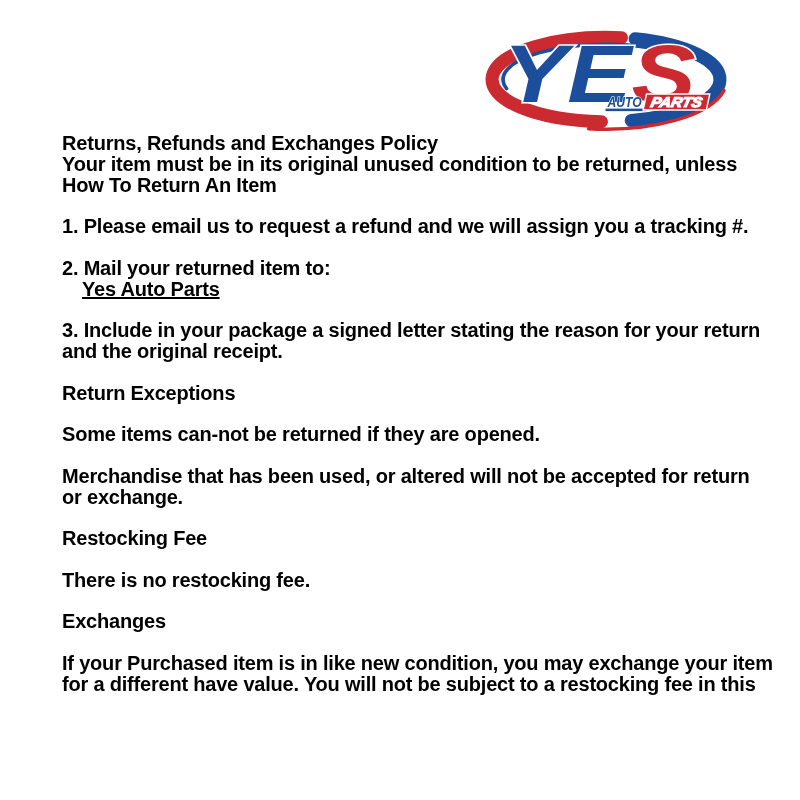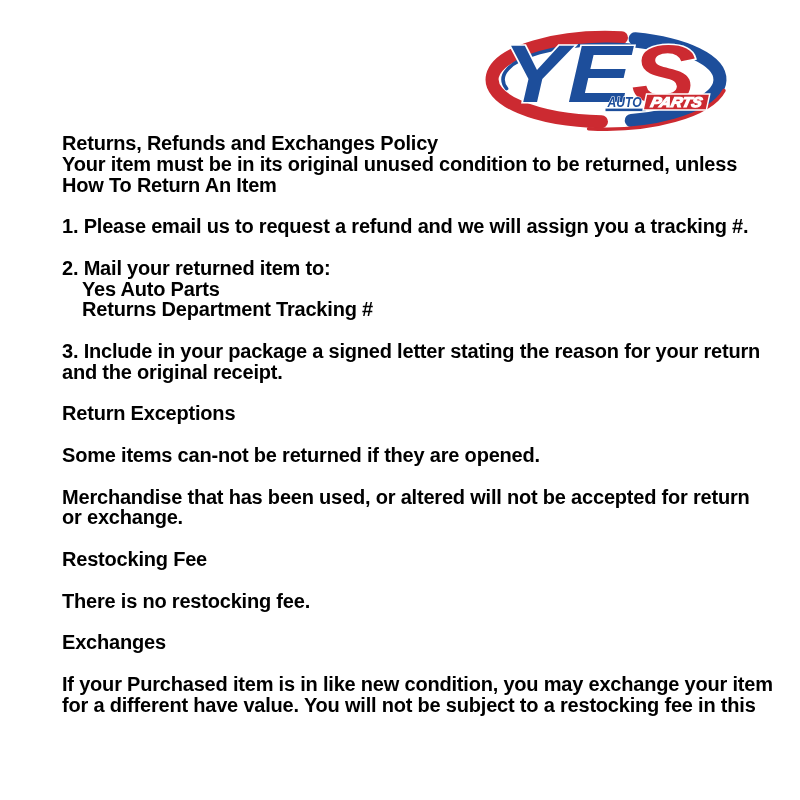--- a/index.html
+++ b/index.html
@@ -26,21 +26,21 @@
     stroke:#ffffff; stroke-width:1.2px; paint-order:stroke;
   }
 
   
   .doc {
     position:absolute; left:62px; top:133px; width:720px;
     color:#000000; font-weight:bold;
     font-size:20px; line-height:20.8px; letter-spacing:-0.2px;
   }
   .line { white-space:pre; min-height:20.8px; }
-  .line.indent { padding-left:20px; }
+  .line.indent { padding-left:20px;text-decoration:underline; }
 </style>
 </head>
 <body>
 
 <div class="page">
 
   <div class="logo">
     <svg viewBox="0 0 252 104" aria-hidden="true">
 
       <ellipse cx="126" cy="52" rx="123" ry="49.5" fill="#ffffff"></ellipse>
@@ -69,21 +69,20 @@
 
   <div class="doc">
       <div class="line">Returns, Refunds and Exchanges Policy</div>
       <div class="line">Your item must be in its original unused condition to be returned, unless</div>
       <div class="line">How To Return An Item</div>
       <div class="line">&nbsp;</div>
       <div class="line">1. Please email us to request a refund and we will assign you a tracking #.</div>
       <div class="line">&nbsp;</div>
       <div class="line">2. Mail your returned item to:</div>
       <div class="line indent">Yes Auto Parts</div>
-      <div class="line indent">Returns Department Tracking #</div>
       <div class="line">&nbsp;</div>
       <div class="line">3. Include in your package a signed letter stating the reason for your return</div>
       <div class="line">and the original receipt.</div>
       <div class="line">&nbsp;</div>
       <div class="line">Return Exceptions</div>
       <div class="line">&nbsp;</div>
       <div class="line">Some items can-not be returned if they are opened.</div>
       <div class="line">&nbsp;</div>
       <div class="line">Merchandise that has been used, or altered will not be accepted for return</div>
       <div class="line">or exchange.</div>

